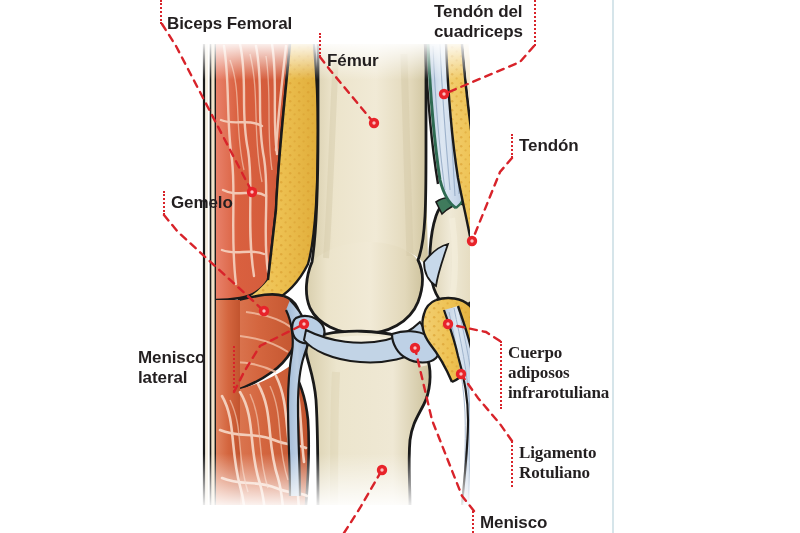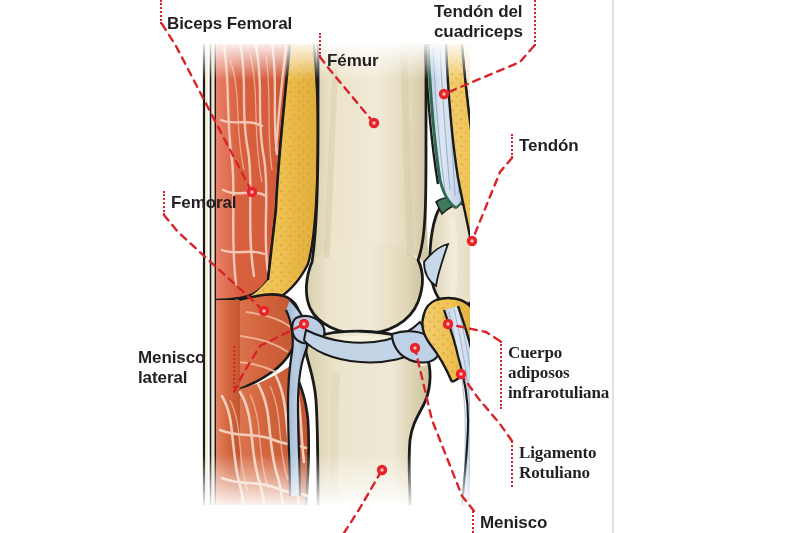--- a/index.html
+++ b/index.html
@@ -484,21 +484,21 @@
     <div class="label left" style="left:327px;top:35px;margin-top:16px;">Fémur</div>
 
     <div class="tick" style="left:534px;top:0px;height:46px;"></div>
     <div class="label right" style="left:434px;top:2px;width:96px;">Tendón del
 cuadriceps</div>
 
     <div class="tick" style="left:511px;top:134px;height:24px;"></div>
     <div class="label left" style="left:519px;top:136px;">Tendón</div>
 
     <div class="tick" style="left:163px;top:191px;height:24px;"></div>
-    <div class="label left" style="left:171px;top:193px;">Femoral</div>
+    <div class="label left" style="left:171px;top:193px;">Gemelo</div>
 
     <div class="tick" style="left:233px;top:346px;height:46px;"></div>
     <div class="label right" style="left:138px;top:348px;width:88px;">Menisco
 lateral</div>
 
     <div class="tick" style="left:500px;top:341px;height:68px;"></div>
     <div class="label left" style="left:508px;top:343px;font-family:Liberation Serif, serif;">Cuerpo
 adiposos
 infrarotuliana</div>
 

